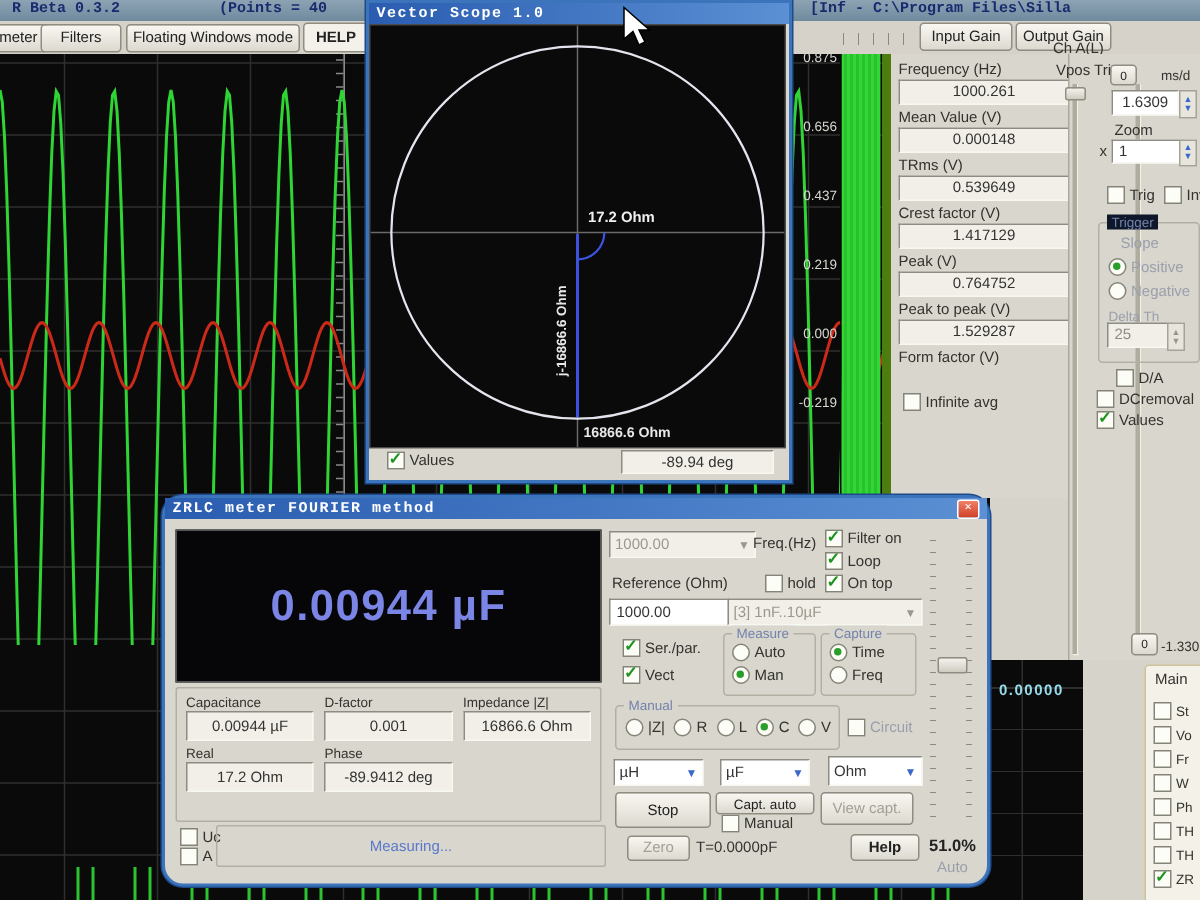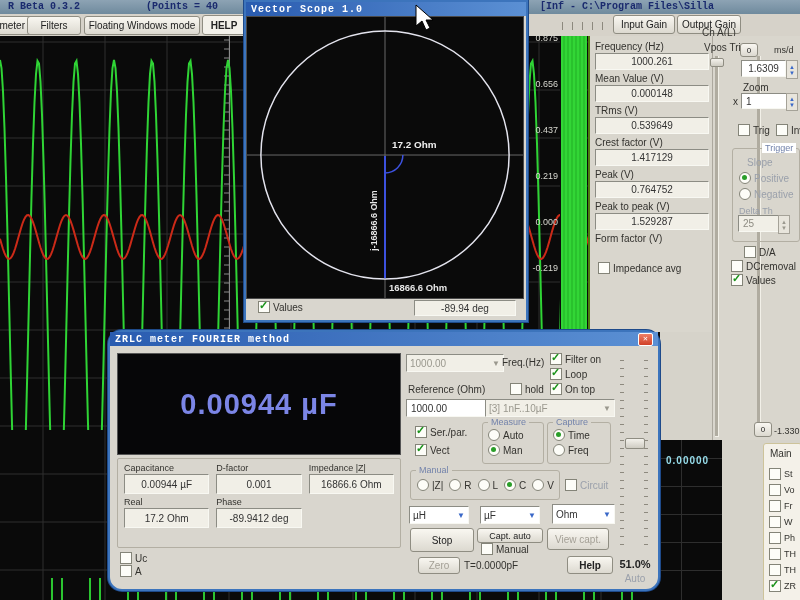--- a/index.html
+++ b/index.html
@@ -172,21 +172,21 @@
   <div class="tick small" style="color:#d8d8d0;">0.875</div>
       <div class="tick small" style="color:#d8d8d0;">0.656</div>
       <div class="tick small" style="color:#d8d8d0;">0.437</div>
       <div class="tick small" style="color:#d8d8d0;">0.219</div>
       <div class="tick small" style="color:#d8d8d0;">0.000</div>
       <div class="tick small" style="color:#d8d8d0;">-0.219</div>
     </div>
 
   <div class="abs" style="left:560px;top:36px;width:26px;height:294px;background:repeating-linear-gradient(90deg,#32d636 0 2px,#29c22d 2px 4px);border-left:1px solid #0a0a0a;"></div>
 
-  <div class="abs" style="left:588px;top:36px;width:124px;height:294px;background:#d9d6cd;border-left:2px solid #4d7c0f;padding-top:2px;">
+  <div class="abs" style="left:588px;top:36px;width:124px;height:294px;background:#d9d6cd;border-left:6px solid #4d7c0f;padding-top:2px;">
     <div>
 
         <div style="margin:3px 5px 0 5px;">
           <div class="lbl">Frequency (Hz)</div>
           <div class="inset" style="height:15px;margin-top:1px;">1000.261</div>
         </div>
 
         <div style="margin:3px 5px 0 5px;">
           <div class="lbl">Mean Value (V)</div>
           <div class="inset" style="height:15px;margin-top:1px;">0.000148</div>
@@ -211,21 +211,21 @@
           <div class="lbl">Peak to peak (V)</div>
           <div class="inset" style="height:15px;margin-top:1px;">1.529287</div>
         </div>
 
         <div style="margin:3px 5px 0 5px;">
           <div class="lbl">Form factor (V)</div>
         </div>
       </div>
     <div class="cbrow" style="margin:18px 0 0 8px;">
       <span class="cb"></span>
-      <span>Impedance avg</span>
+      <span>Infinite avg</span>
     </div>
   </div>
 
   <div class="abs lbl" style="left:702px;top:27px;">Ch A(L)</div>
 
   <div class="abs" style="left:712px;top:36px;width:88px;height:404px;background:#d9d6cd;border-left:1px solid #aca89e;">
     <div class="abs lbl" style="left:-9px;top:6px;">Vpos Trig</div>
     <div class="track abs" style="left:2px;top:20px;width:3px;height:380px;"></div>
     <div class="track abs" style="left:44px;top:20px;width:3px;height:380px;"></div>
     <div class="handle abs" style="left:-3px;top:22px;width:12px;height:7px;"></div>
@@ -253,21 +253,21 @@
     <div class="cbrow abs" style="left:25px;top:88px;">
       <span class="cb"></span>
         <span>Trig</span>
       </div>
     <div class="cbrow abs" style="left:63px;top:88px;">
       <span class="cb"></span>
         <span>Inv</span>
       </div>
 
     <div class="fieldset" style="left:19px;top:112px;width:66px;height:92px;">
-      <span class="legend" style="background:#ffffff;margin-left:24px;">Trigger</span>
+      <span class="legend" style="background:#0f172a;">Trigger</span>
       <div class="lbl dis" style="margin:8px 0 0 14px;">Slope</div>
       <div class="cbrow dis" style="margin:4px 0 0 6px;">
         <span class="radio on"></span>
           <span>Positive</span>
         </div>
       <div class="cbrow dis" style="margin:4px 0 0 6px;">
         <span class="radio"></span>
           <span>Negative</span>
         </div>
       <div class="lbl dis small" style="margin:6px 0 1px 6px;">Delta Th</div>
@@ -421,20 +421,24 @@
         </div>
 
       <div class="cbrow abs" style="left:10px;top:206px;">
         <span class="cb"></span>
           <span>Uc</span>
         </div>
       <div class="cbrow abs" style="left:10px;top:219px;">
         <span class="cb"></span>
           <span>A</span>
         </div>
+      <div class="abs" style="left:34px;top:204px;width:258px;height:26px;border:1px solid #b3afa3;border-radius:2px;
+                  display:flex;align-items:center;justify-content:center;">
+        <span style="color:#5a78cc;font-size:10px;">Measuring...</span>
+      </div>
 
       <div class="combo inset dis abs" style="left:296px;top:8px;width:90px;height:16px;justify-content:flex-start;">
         <span>1000.00</span>
           <span class="arr">▼</span>
         </div>
       <div class="abs lbl" style="left:392px;top:11px;">Freq.(Hz)</div>
       <div class="cbrow abs" style="left:440px;top:7px;">
         <span class="cb checked"></span>
           <span>Filter on</span>
         </div>

